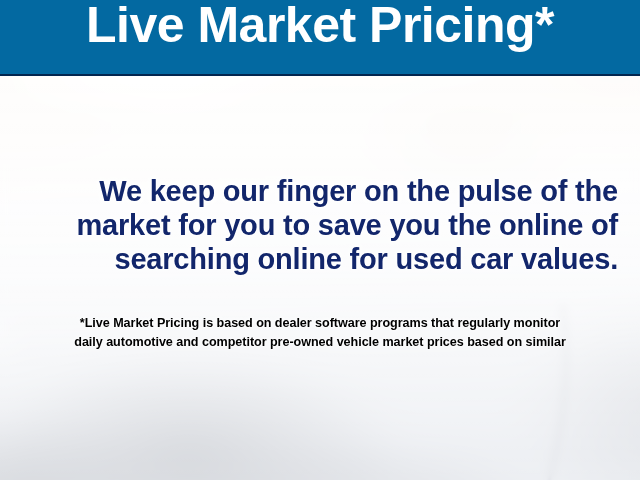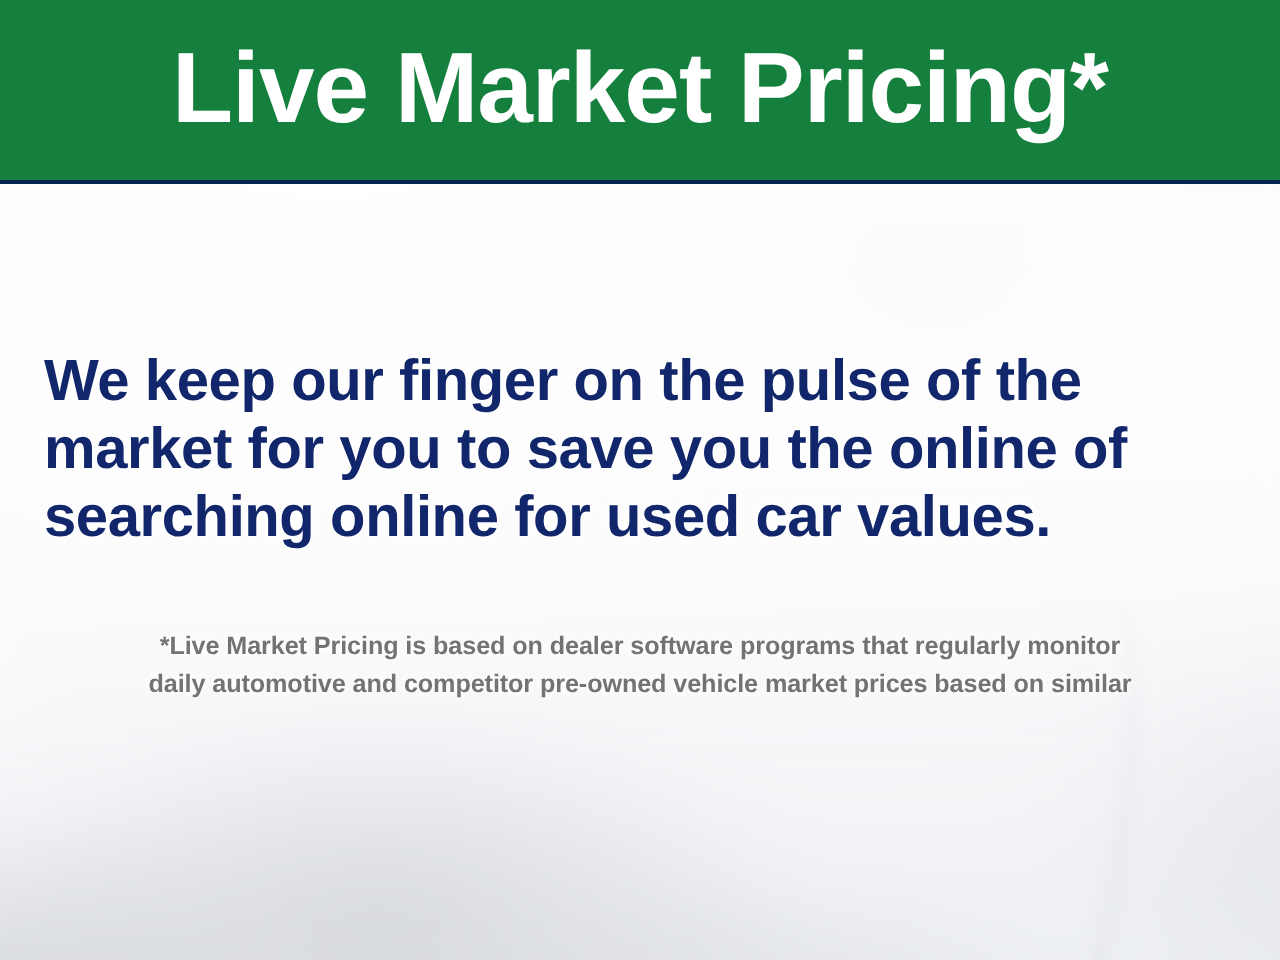--- a/index.html
+++ b/index.html
@@ -134,24 +134,23 @@
       rgba(255,255,255,.86) 55%,
       rgba(255,255,255,.80) 75%,
       rgba(255,255,255,.76) 100%);
   }
 
   
   .header-bar {
     position: absolute;
     top: 0; left: 0;
     width: 640px;
-    height: 92px;
-    background: #15803d;
+    height: 76px;
+    background: #0369a1;
     display: flex;
-    align-items: center;
     justify-content: center;
     box-sizing: border-box;
     padding-bottom: 4px;
   }
   .header-bar::after {
     content: "";
     position: absolute;
     left: 0; right: 0; bottom: 0;
     height: 2px;
     background: #02264f;
@@ -173,38 +172,38 @@
     top: 92px; left: 0;
     width: 640px;
     height: 388px;
   }
 
   .headline {
     position: absolute;
     top: 82px;
     left: 22px;
     width: 596px;
-    text-align: left;
+    text-align: right;
     color: #12266b;
     font-family: "Liberation Sans", sans-serif;
     font-weight: bold;
     font-size: 29px;
     line-height: 34px;
     letter-spacing: -0.2px;
     text-shadow: 0 0 5px rgba(255,255,255,.95), 0 0 2px rgba(255,255,255,.95);
   }
   .headline .hl-line { display: block; white-space: nowrap; }
 
   .finecopy {
     position: absolute;
     top: 222px;
     left: 28px;
     width: 584px;
     text-align: center;
-    color: #737373;
+    color: #000000;
     font-family: "Liberation Sans", sans-serif;
     font-weight: bold;
     font-size: 12.6px;
     line-height: 19px;
     letter-spacing: -0.05px;
     text-shadow: 0 0 4px rgba(255,255,255,.95), 0 0 2px rgba(255,255,255,.9);
   }
   .finecopy .fc-line { display: block; white-space: nowrap; }
 </style>
 </head>

